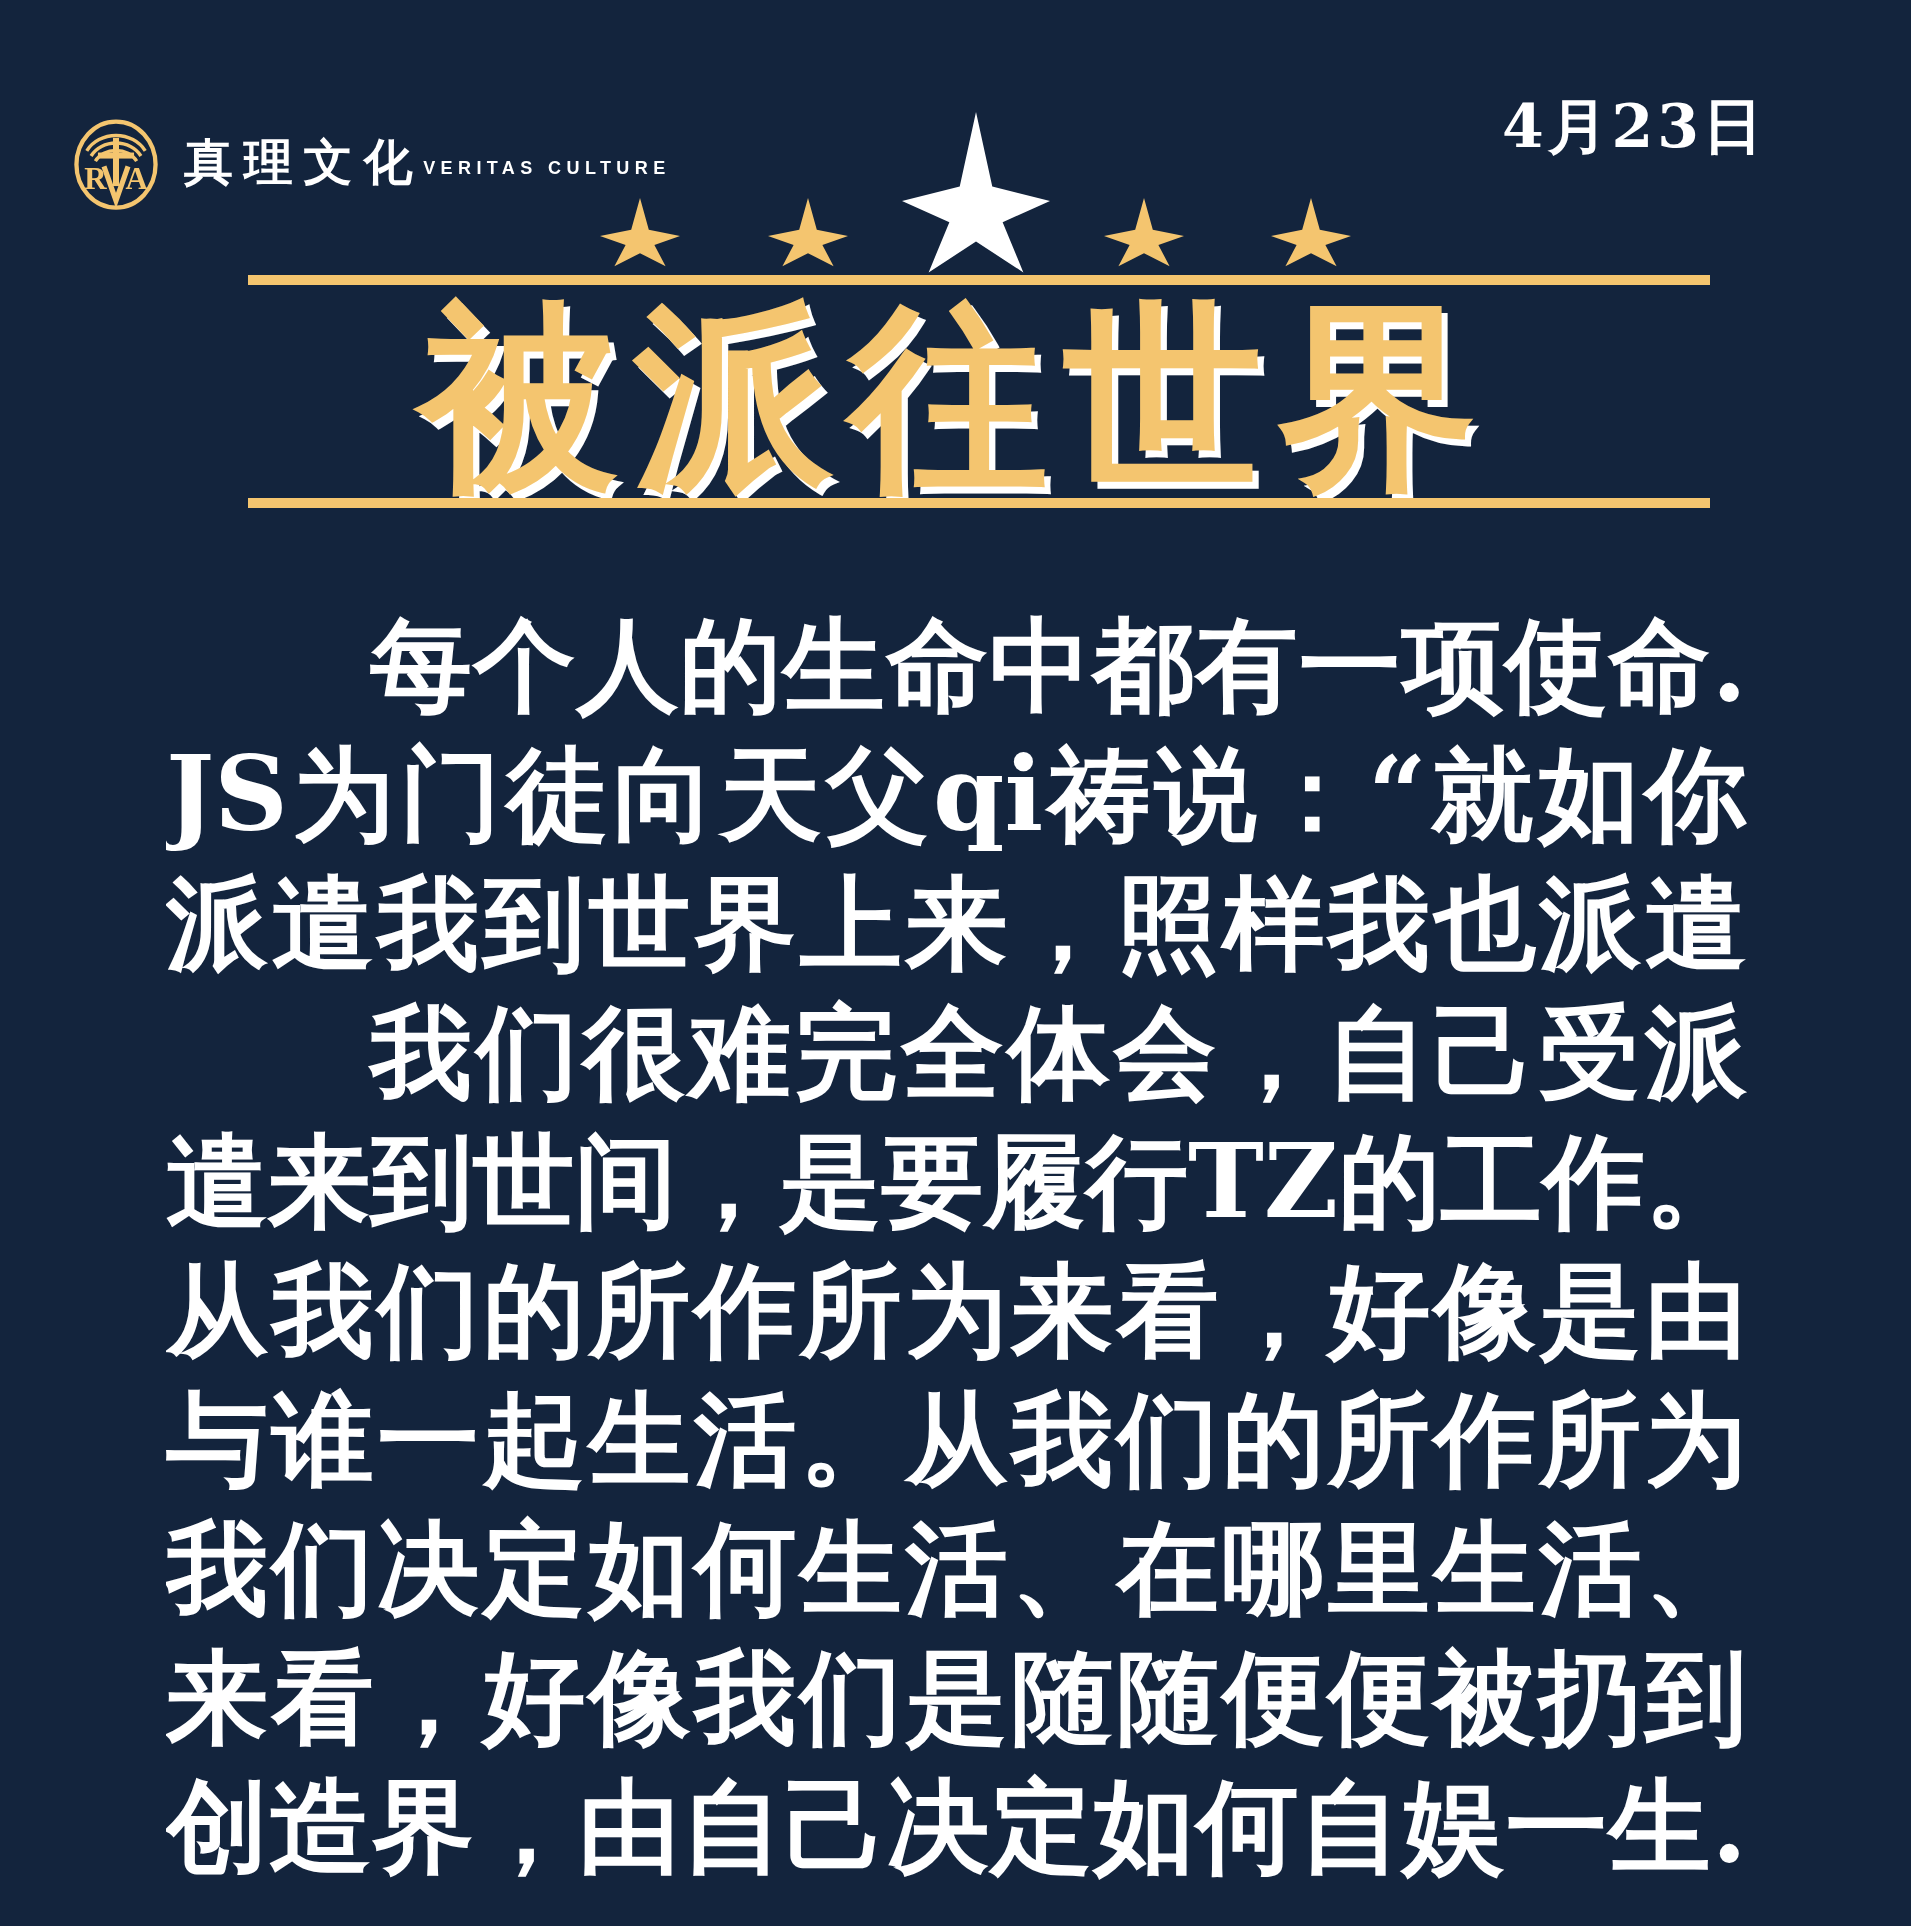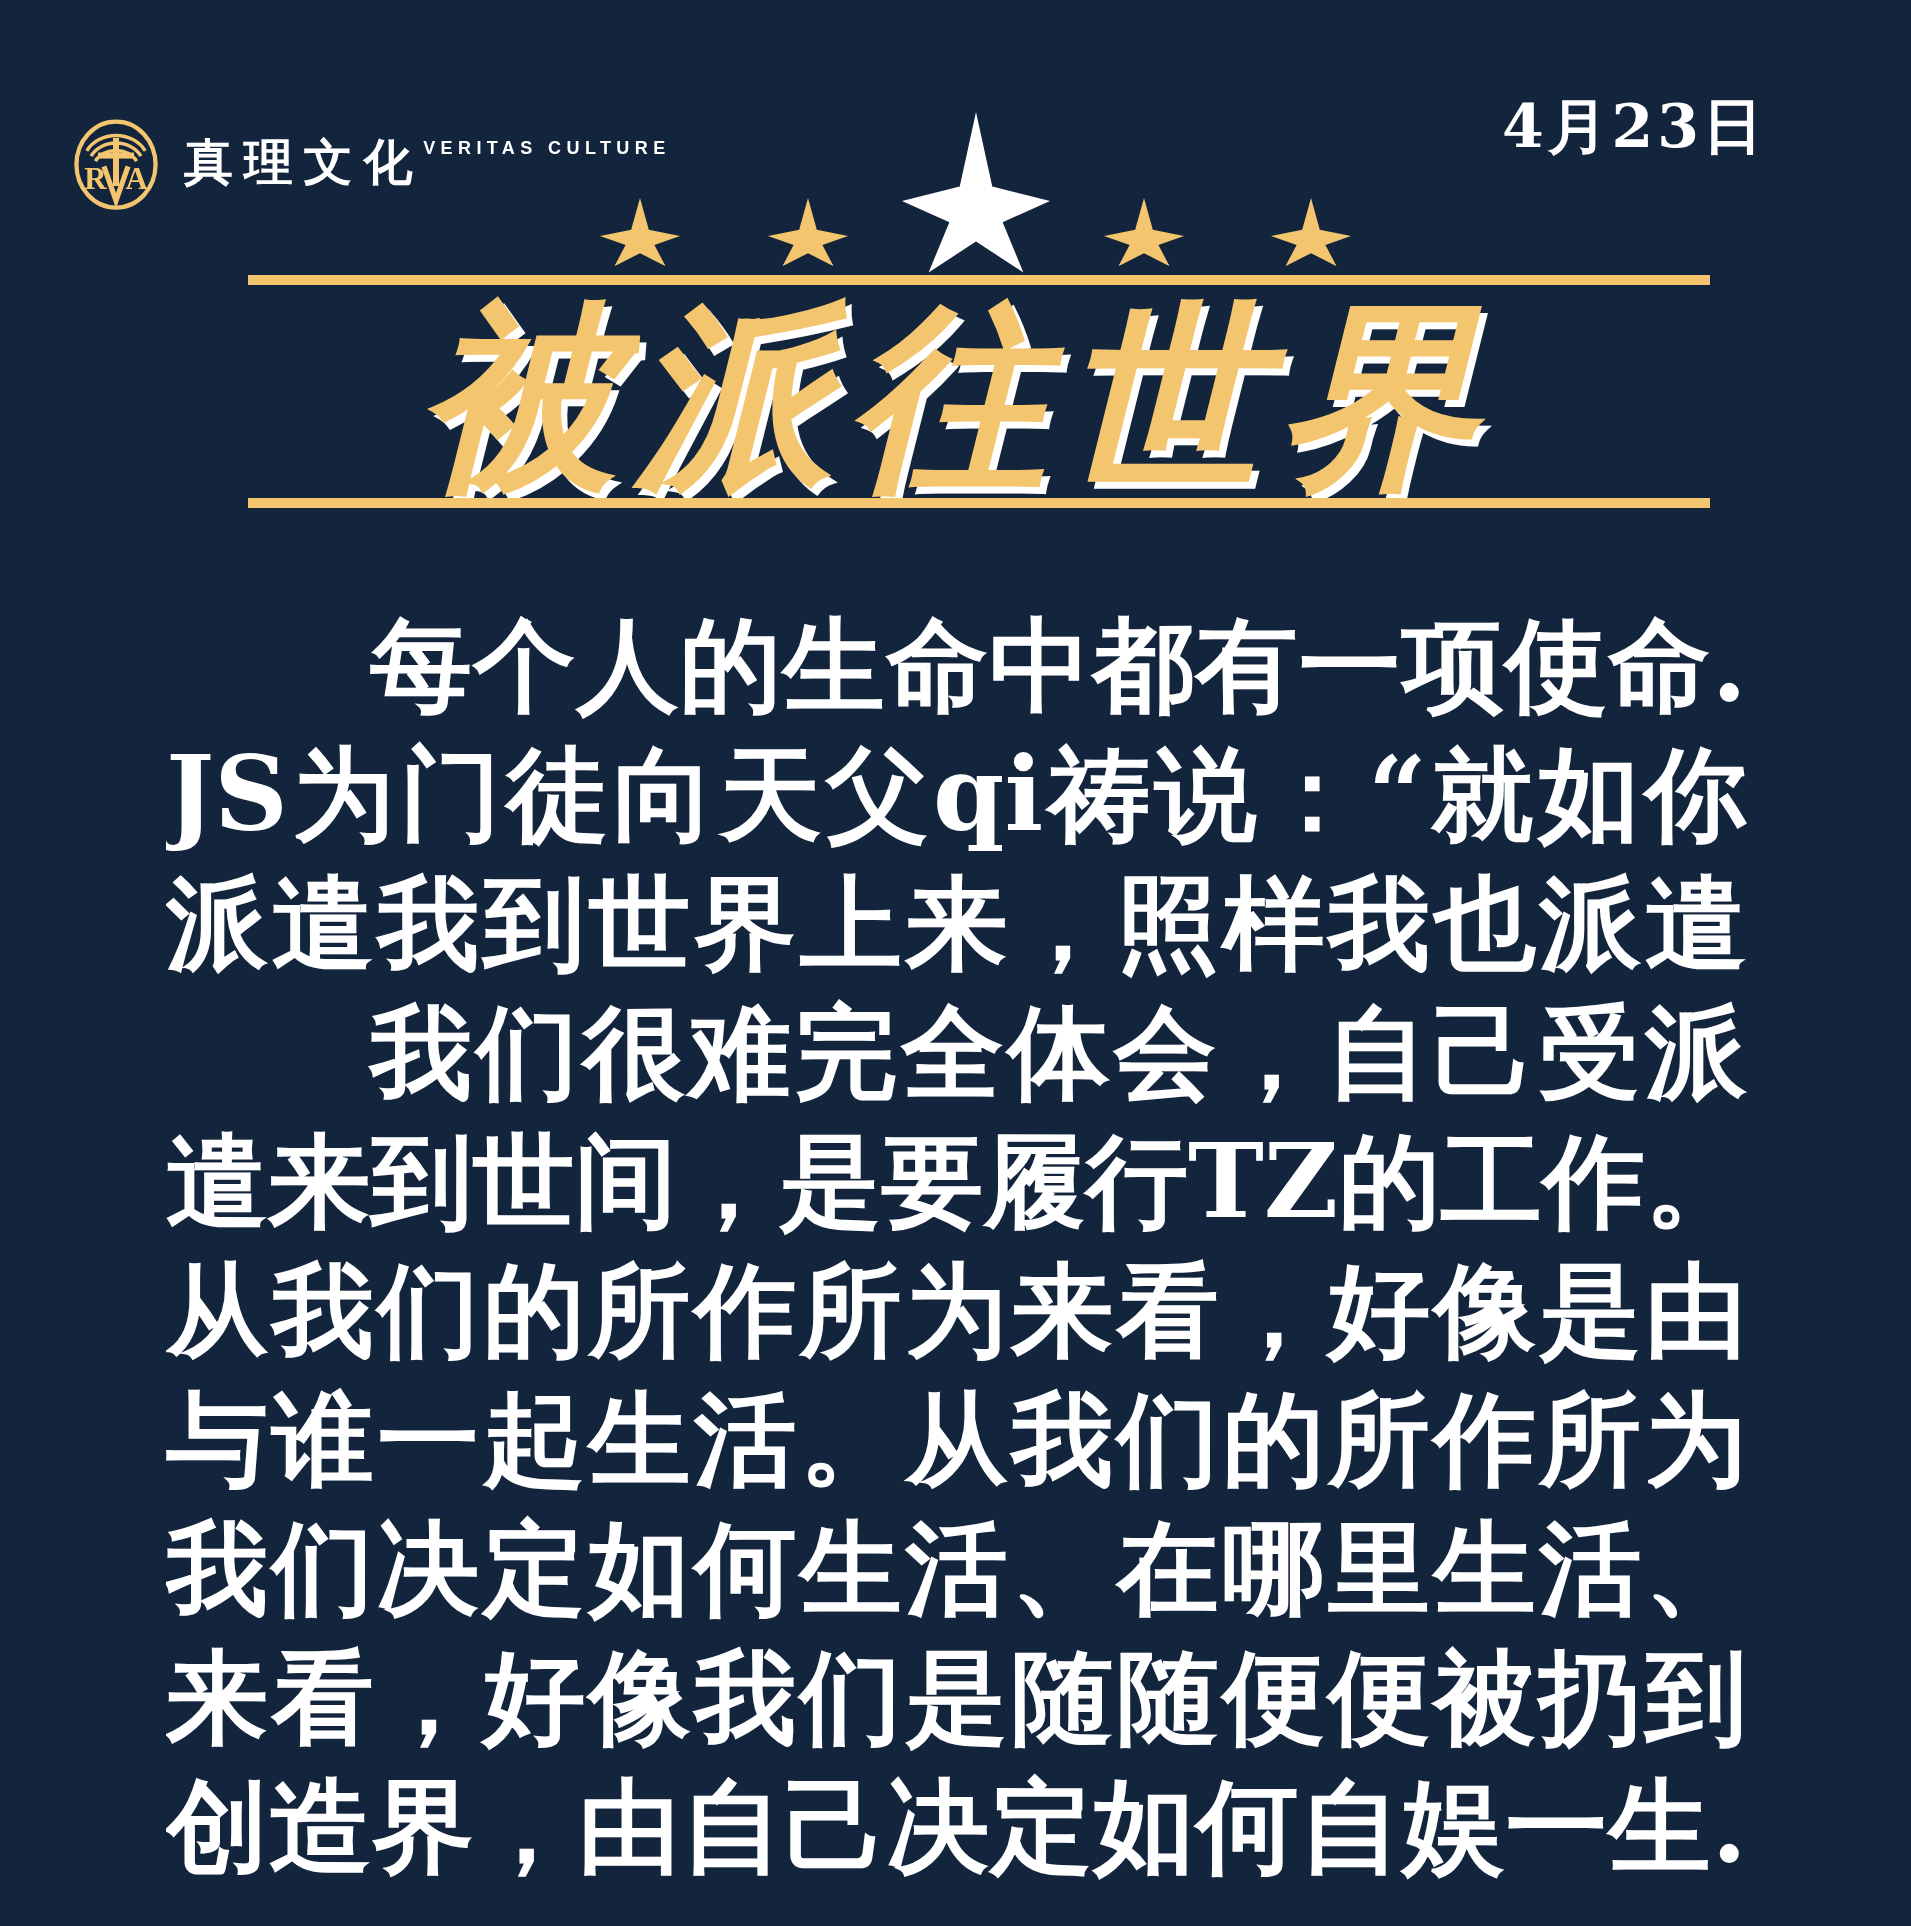--- a/index.html
+++ b/index.html
@@ -17,21 +17,21 @@
     display:flex;align-items:center;gap:25px;
   }
   .logo-emblem{width:86px;height:96px;display:block;}
   .logo-text{display:flex;flex-direction:row;}
   .logo-cn{
     color:#FFFFFF;font-size:49px;letter-spacing:10.8px;line-height:1;
     font-family:"DejaVu Serif","Liberation Serif",serif;
   }
   .logo-en{
     color:#FFFFFF;font-size:18px;letter-spacing:5.4px;line-height:1;
-    margin-top:1px;font-family:"Liberation Sans","DejaVu Sans",sans-serif;
+    margin-top:21px;font-family:"Liberation Sans","DejaVu Sans",sans-serif;
     font-weight:bold;
   }
   .date{
     position:absolute;left:1502px;top:96px;width:347px;
     color:#FFFFFF;font-size:60px;line-height:1;letter-spacing:3.9px;
   }
   
   .star{position:absolute;display:block;}
   .star polygon{fill:#F4C56F;}
   .star.white polygon{fill:#FFFFFF;}
@@ -39,21 +39,20 @@
   .rule{position:absolute;left:248px;width:1462px;background:#F4C56F;}
   .rule-top{top:275px;height:10.4px;}
   .rule-bottom{top:498px;height:10px;}
   .title{
     position:absolute;left:0;top:297px;width:100%;
     margin:0;text-align:center;
     font-size:200px;line-height:1;letter-spacing:14.6px;
     color:#F4C56F;
     text-shadow:6.2px 7px 0 #FFFFFF;
     font-weight:bold;
-    font-style:italic;
   }
   
   .body-text{
     position:absolute;left:166px;top:601px;width:1581px;
     color:#FFFFFF;font-size:102px;line-height:129px;
     overflow:hidden;
   }
   .bline{text-align:justify;text-align-last:justify;white-space:nowrap;}
   .bline.plain{text-align-last:left;}
   .bline.indent{text-indent:2em;}

